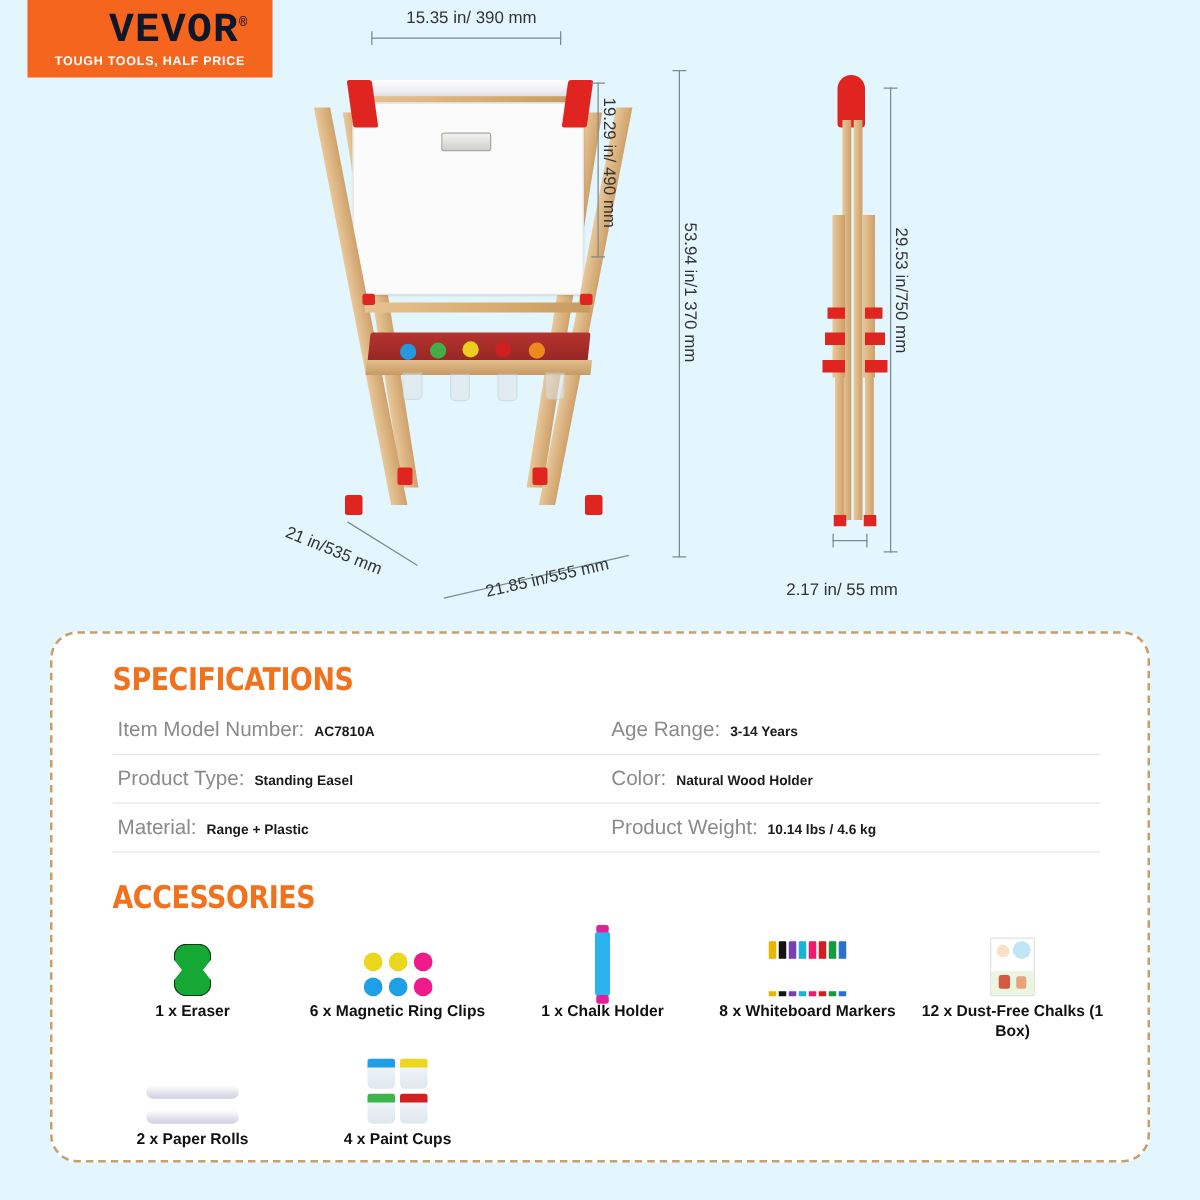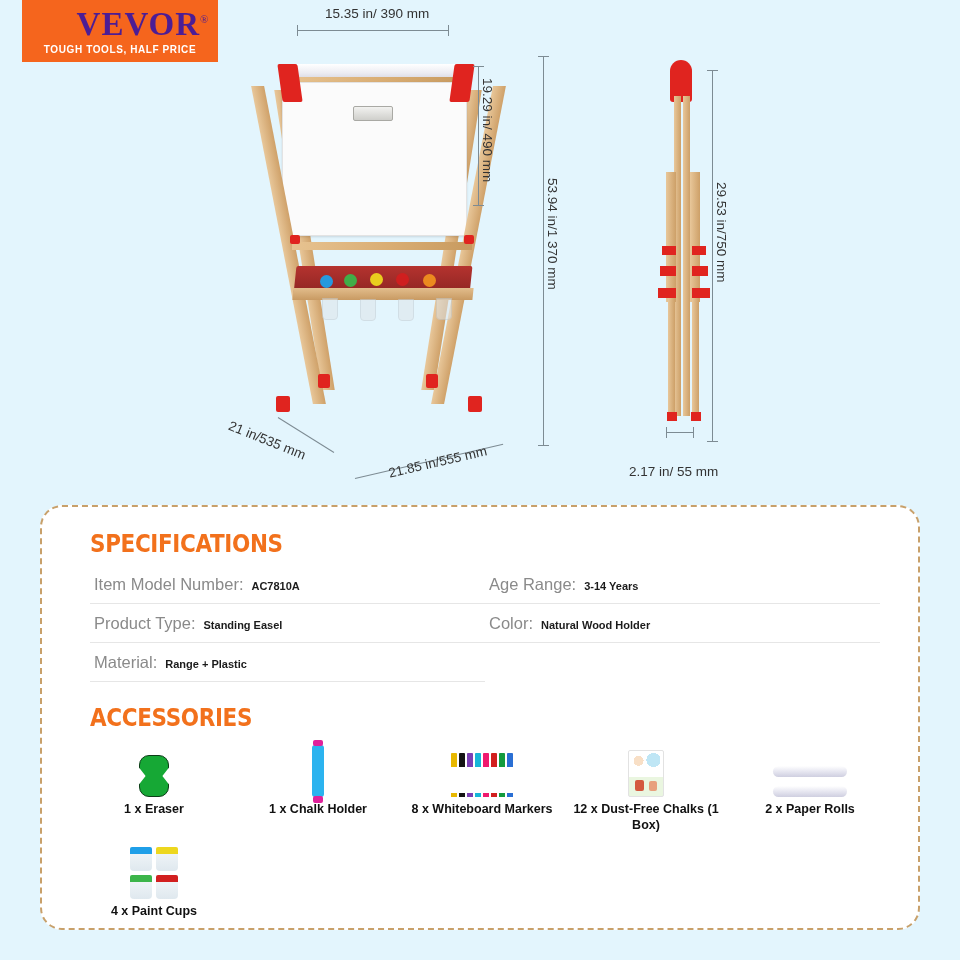--- a/index.html
+++ b/index.html
@@ -10,22 +10,22 @@
     overflow:hidden;
     position:relative;
   }
   
   .logo{
     position:absolute;left:22px;top:0;width:196px;height:62px;
     background:#f5651d;display:flex;flex-direction:column;
     align-items:center;justify-content:center;
   }
   .logo-word{
-    color:#4c1d95;font-weight:bold;font-size:33px;letter-spacing:1px;
-    line-height:1;font-family:Liberation Serif, serif;position:relative;margin-left:46px;
+    color:#0f172a;font-weight:bold;font-size:33px;letter-spacing:1px;
+    line-height:1;font-family:Liberation Mono, monospace;position:relative;margin-left:46px;
   }
   .logo-reg{font-size:11px;vertical-align:super;font-weight:normal;}
   .logo-tag{
     color:#fff;font-size:10px;letter-spacing:.6px;margin-top:3px;font-weight:bold;
   }
   
   .hero{position:absolute;left:0;top:0;width:960px;height:500px;}
   
   .dimline{position:absolute;background:#7d8b93;}
   .dimh{height:1px;}
@@ -282,34 +282,51 @@
       <span class="spec-v">Standing Easel</span>
     </div>
     <div class="spec-cell">
       <span class="spec-k">Color:</span>
       <span class="spec-v">Natural Wood Holder</span>
     </div>
     <div class="spec-cell">
       <span class="spec-k">Material:</span>
       <span class="spec-v">Range + Plastic</span>
     </div>
+    <div class="spec-cell">
+      <span class="spec-k">Product Weight:</span>
+      <span class="spec-v">10.14 lbs / 4.6 kg</span>
+    </div>
   </div>
 
   <div class="sec-title acc-title">ACCESSORIES</div>
 
   <div class="acc-grid">
 
 
     <div class="acc-item">
       <div class="acc-art">
           <div class="eraser"></div>
         </div>
       <div class="acc-label">1 x Eraser</div>
     </div>
 
+    <div class="acc-item">
+      <div class="acc-art">
+        <div class="clipgrid" id="ringclips">
+            <div class="ring" style="background: rgb(237, 215, 30);"></div>
+            <div class="ring" style="background: rgb(237, 215, 30);"></div>
+            <div class="ring" style="background: rgb(239, 26, 140);"></div>
+            <div class="ring" style="background: rgb(31, 159, 232);"></div>
+            <div class="ring" style="background: rgb(31, 159, 232);"></div>
+            <div class="ring" style="background: rgb(239, 26, 140);"></div>
+          </div>
+      </div>
+      <div class="acc-label">6 x Magnetic Ring Clips</div>
+    </div>
 
     <div class="acc-item">
       <div class="acc-art">
           <div class="chalkholder"></div>
         </div>
       <div class="acc-label">1 x Chalk Holder</div>
     </div>
 
     <div class="acc-item">
       <div class="acc-art">

